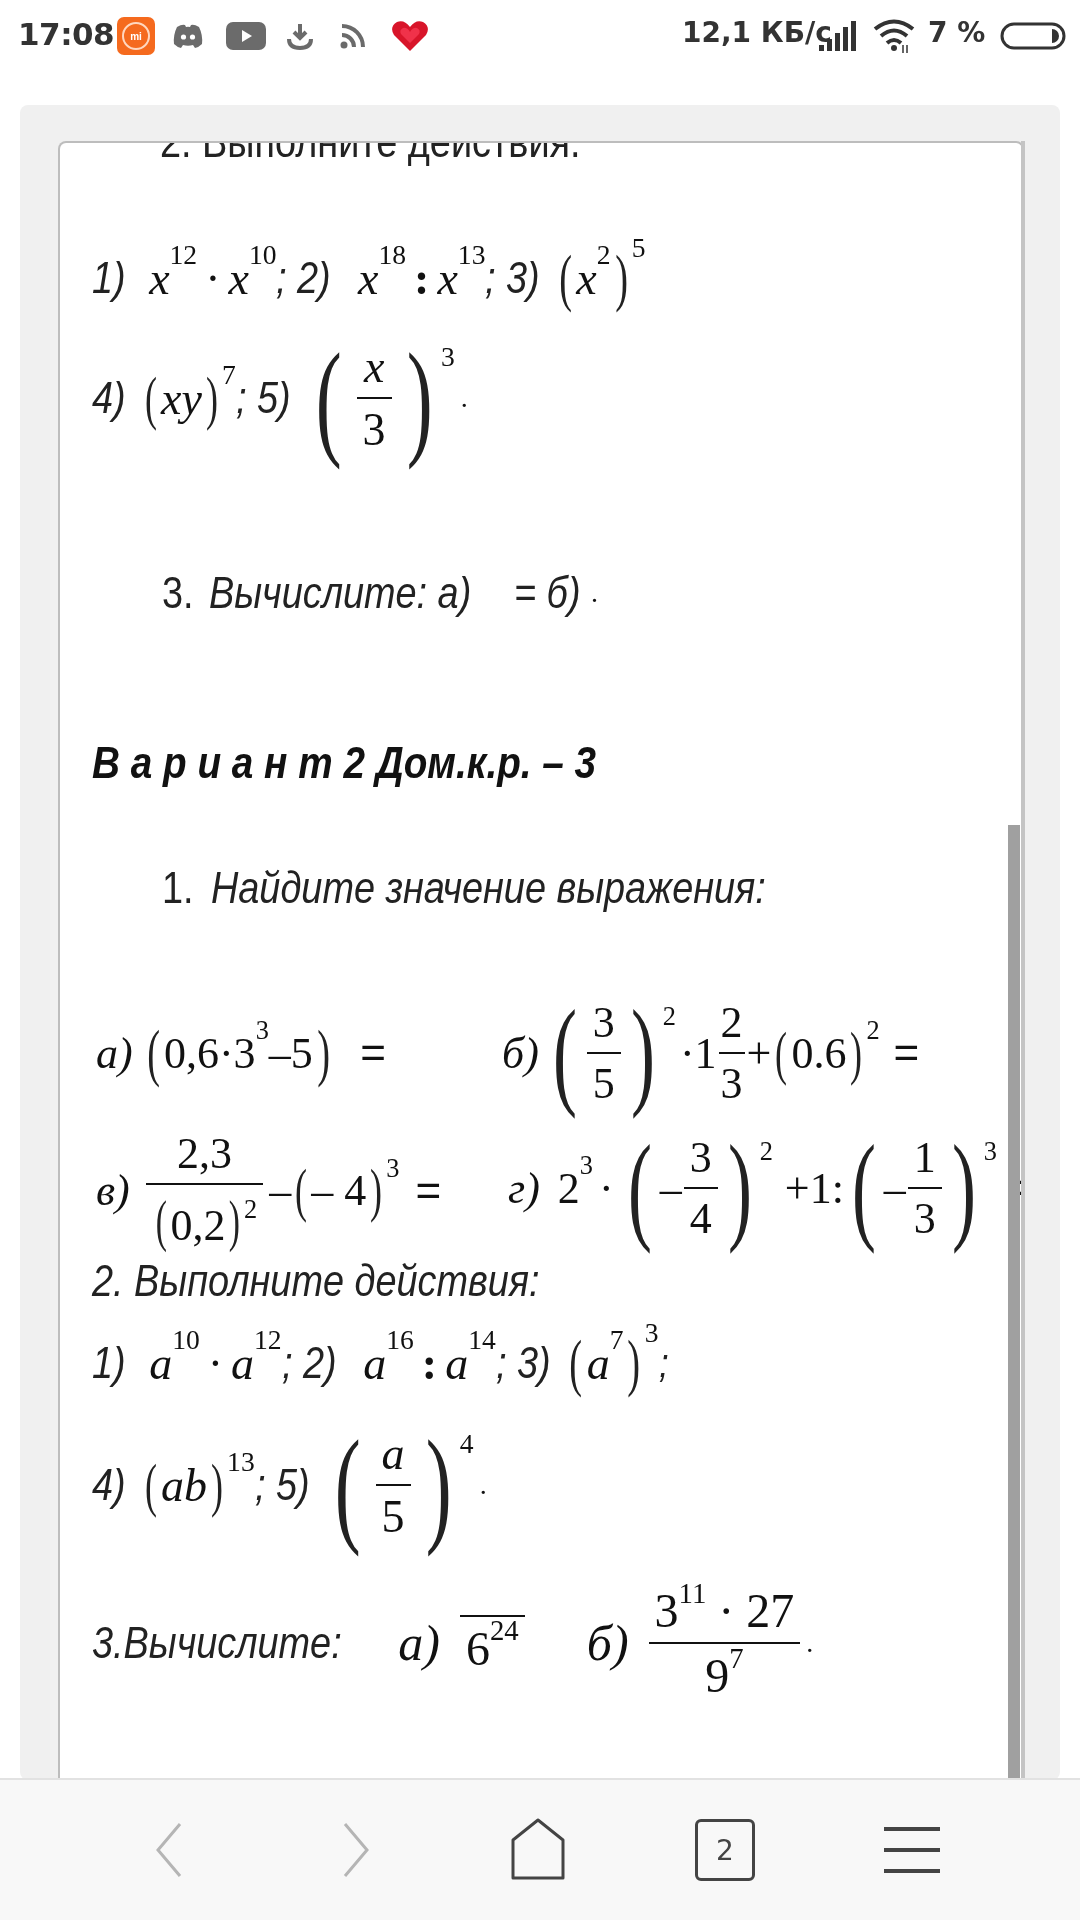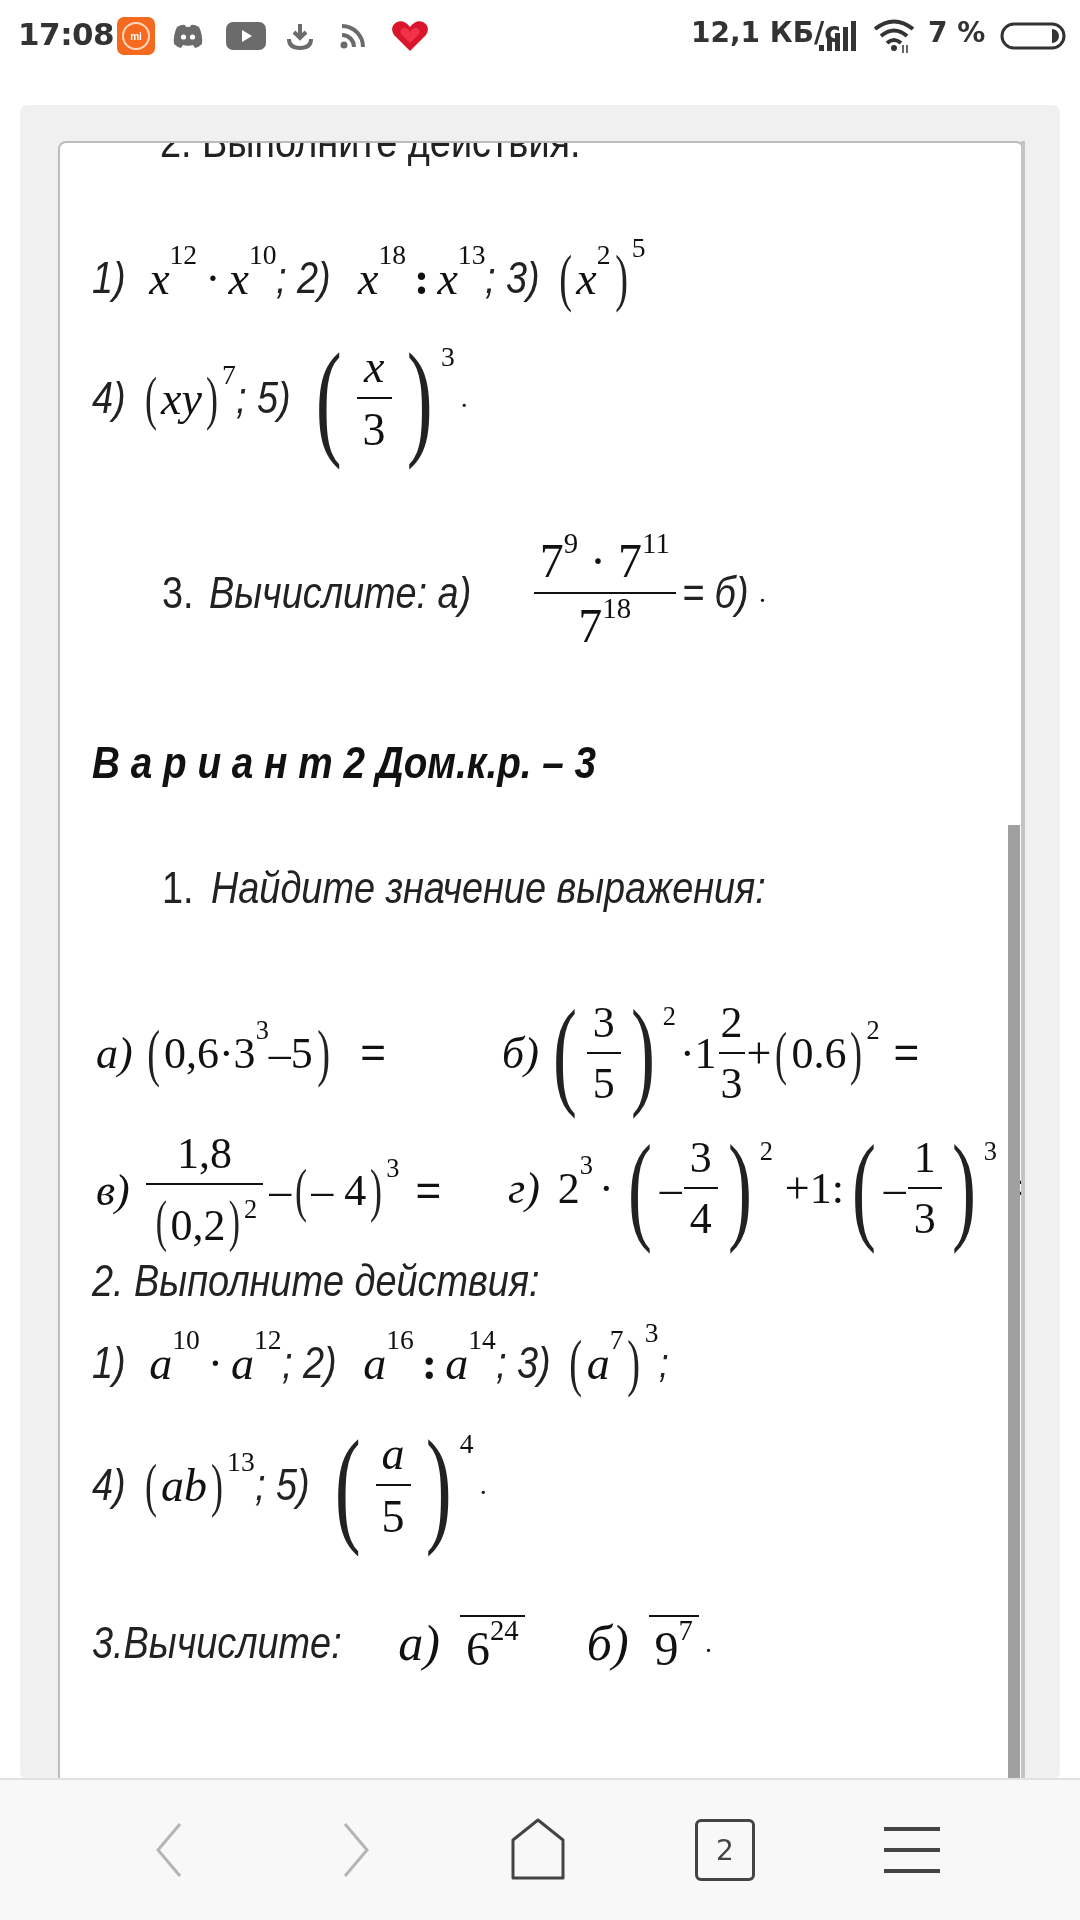--- a/index.html
+++ b/index.html
@@ -63,21 +63,21 @@
         <path d="M2 3 A21 21 0 0 1 23 24" stroke="#6b6b6b" stroke-width="4" fill="none"></path>
       </svg>
   </div>
   <div class="sb-icon" style="left:390px;width:40px;">
     <svg width="38" height="34" viewBox="0 0 38 34">
         <path d="M19 32 L3 16 Q-2 8 6 3 Q13 0 19 8 Q25 0 32 3 Q40 8 35 16Z" fill="#d8152a"></path>
         <path d="M19 24 L10 15 Q8 11 12 9 Q16 8 19 13 Q22 8 26 9 Q30 11 28 15Z" fill="#f0324a"></path>
       </svg>
   </div>
 
-  <div class="sb-right" style="left:682px;margin-left:9px;">12,1 КБ/с</div>
+  <div class="sb-right" style="left:682px;">12,1 КБ/с</div>
   <div class="sb-icon" style="left:818px;width:40px;">
     <svg width="38" height="30" viewBox="0 0 38 30">
         <rect x="0" y="24" width="5" height="6" fill="#333"></rect>
         <rect x="8" y="18" width="5" height="12" fill="#333"></rect>
         <rect x="16" y="12" width="5" height="18" fill="#333"></rect>
         <rect x="24" y="6" width="5" height="24" fill="#333"></rect>
         <rect x="32" y="0" width="5" height="30" fill="#333"></rect>
       </svg>
   </div>
   <div class="sb-icon" style="left:872px;width:44px;">
@@ -140,25 +140,20 @@
         <span class="num">3</span>
       </span>
     <span class="paren" style="font-size:130px;">)</span>
       <sup style="top:-1.5em;">3</sup>
     <span style="font-size:28px;margin-left:6px;">.</span>
   </div>
 
   <div class="line math" style="left:102px;top:375px;height:150px;font-size:48px;">
     <span class="sans-it" style="font-size:44px;font-style:normal;margin-right:10px;">3.</span>
     <span class="sans-it" style="font-size:44px;">Вычислите: а)</span>
-    <span class="frac" style="margin-left:20px;">
-      <span class="num"><span>7</span><sup>9</sup> · <span>7</span><sup>11</sup></span>
-      <span class="bar"></span>
-      <span class="num"><span>7</span><sup>18</sup></span>
-    </span>
     <span class="sans-it" style="font-size:44px;font-style:italic;">= б)</span>
     <span style="font-size:28px;">.</span>
   </div>
 
   <div class="heading" style="left:32px;top:595px;">В а р и а н т 2 Дом.к.р. – 3</div>
 
   <div class="line" style="left:102px;top:720px;font-size:44px;">
     <span class="sans-it" style="font-style:normal;margin-right:12px;">1.</span>
     <span class="sans-it">Найдите значение выражения:</span>
   </div>
@@ -192,21 +187,21 @@
       <span class="paren" style="font-size:60px;">(</span>
       <span>0.6</span>
       <span class="paren" style="font-size:60px;">)</span>
       <sup>2</sup>
     <span style="margin-left:14px;font-family:'Liberation Sans',sans-serif;">=</span>
   </div>
 
   <div class="line math" style="left:36px;top:975px;height:145px;font-size:44px;">
     <span class="it">в)</span>
     <span class="frac" style="margin-left:16px;">
-      <span class="num">1,8</span>
+      <span class="num">2,3</span>
       <span class="bar"></span>
       <span class="num"><span class="paren" style="font-size:56px;">(</span><span>0,2</span><span class="paren" style="font-size:56px;">)</span><sup>2</sup></span>
     </span>
     <span>–</span>
       <span class="paren" style="font-size:60px;">(</span>
       <span>– 4</span>
       <span class="paren" style="font-size:60px;">)</span>
       <sup>3</sup>
     <span style="margin-left:16px;font-family:'Liberation Sans',sans-serif;">=</span>
   </div>
@@ -281,20 +276,21 @@
 
   <div class="line math" style="left:32px;top:1430px;height:140px;font-size:48px;">
     <span class="sans-it" style="font-size:44px;">3.Вычислите:</span>
     <span class="it" style="margin-left:16px;font-size:50px;">а)</span>
     <span class="frac" style="margin-left:20px;">
       <span class="bar"></span>
       <span class="num"><span>6</span><sup>24</sup></span>
     </span>
     <span class="it" style="margin-left:56px;font-size:50px;">б)</span>
     <span class="frac" style="margin-left:20px;">
+      <span class="num"><span>3</span><sup>11</sup> · <span>27</span></span>
       <span class="bar"></span>
       <span class="num"><span>9</span><sup>7</sup></span>
     </span>
     <span style="font-size:28px;">.</span>
   </div>
 </div>
 
 <div class="scroll-track"></div>
 <div class="scroll-thumb"></div>
 

